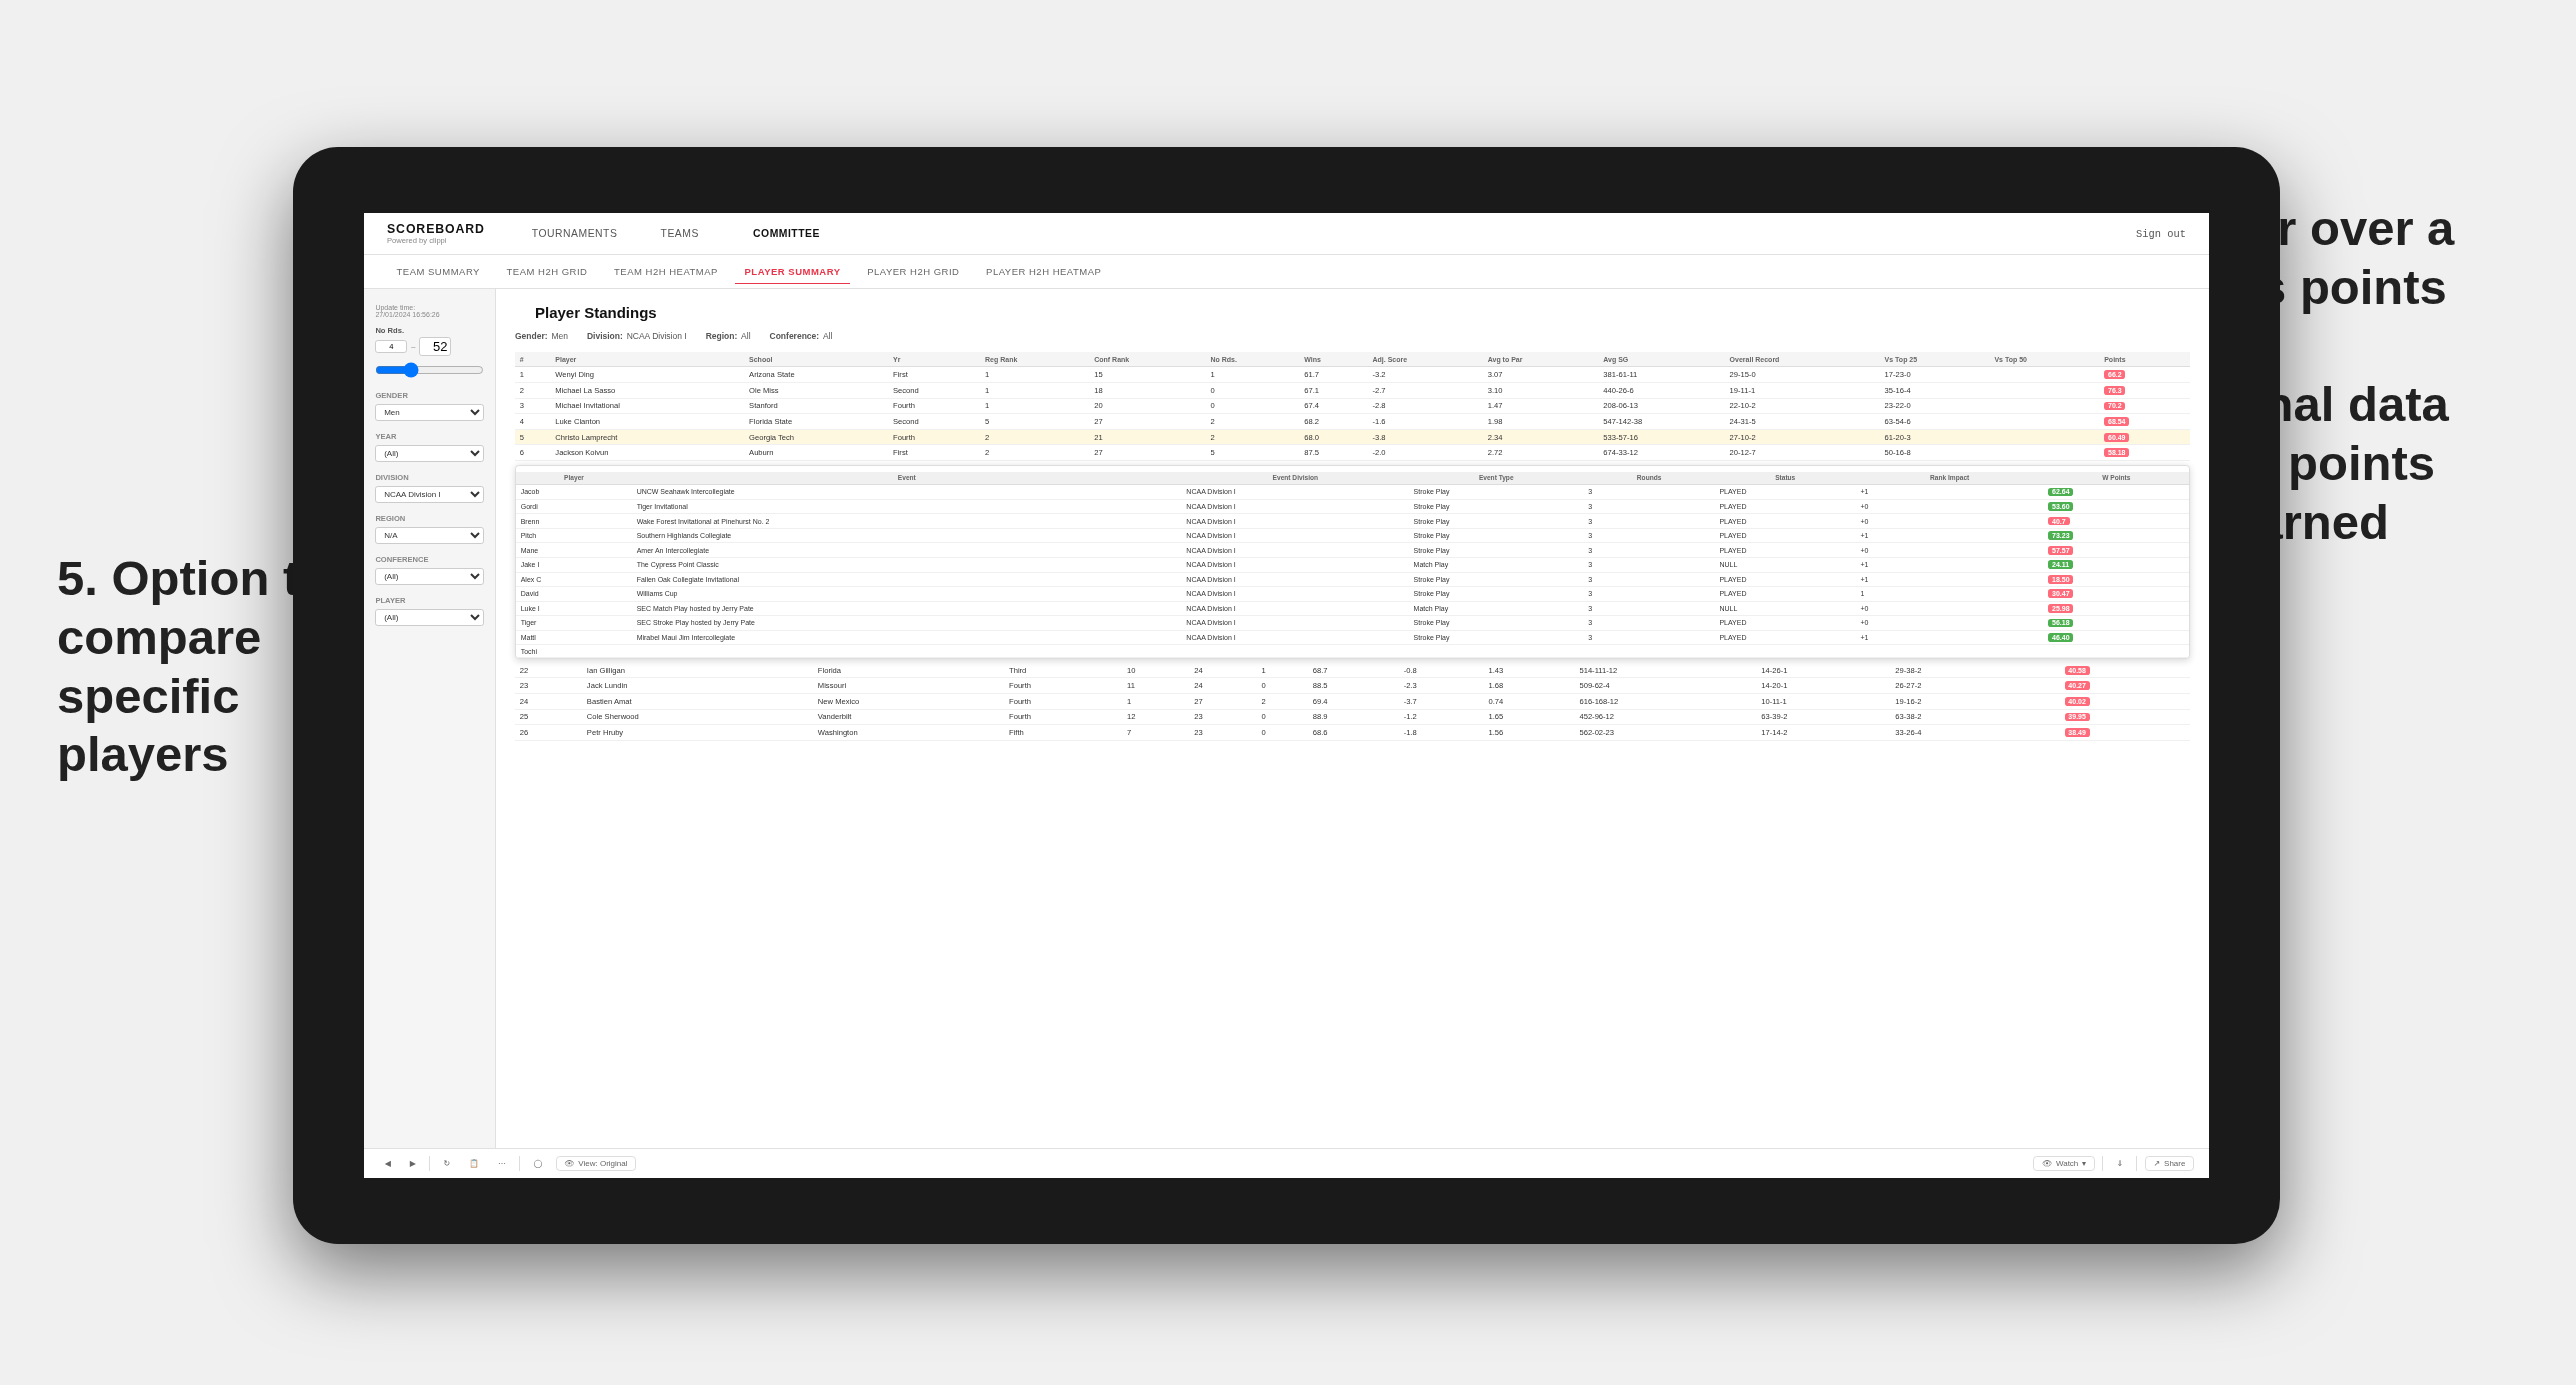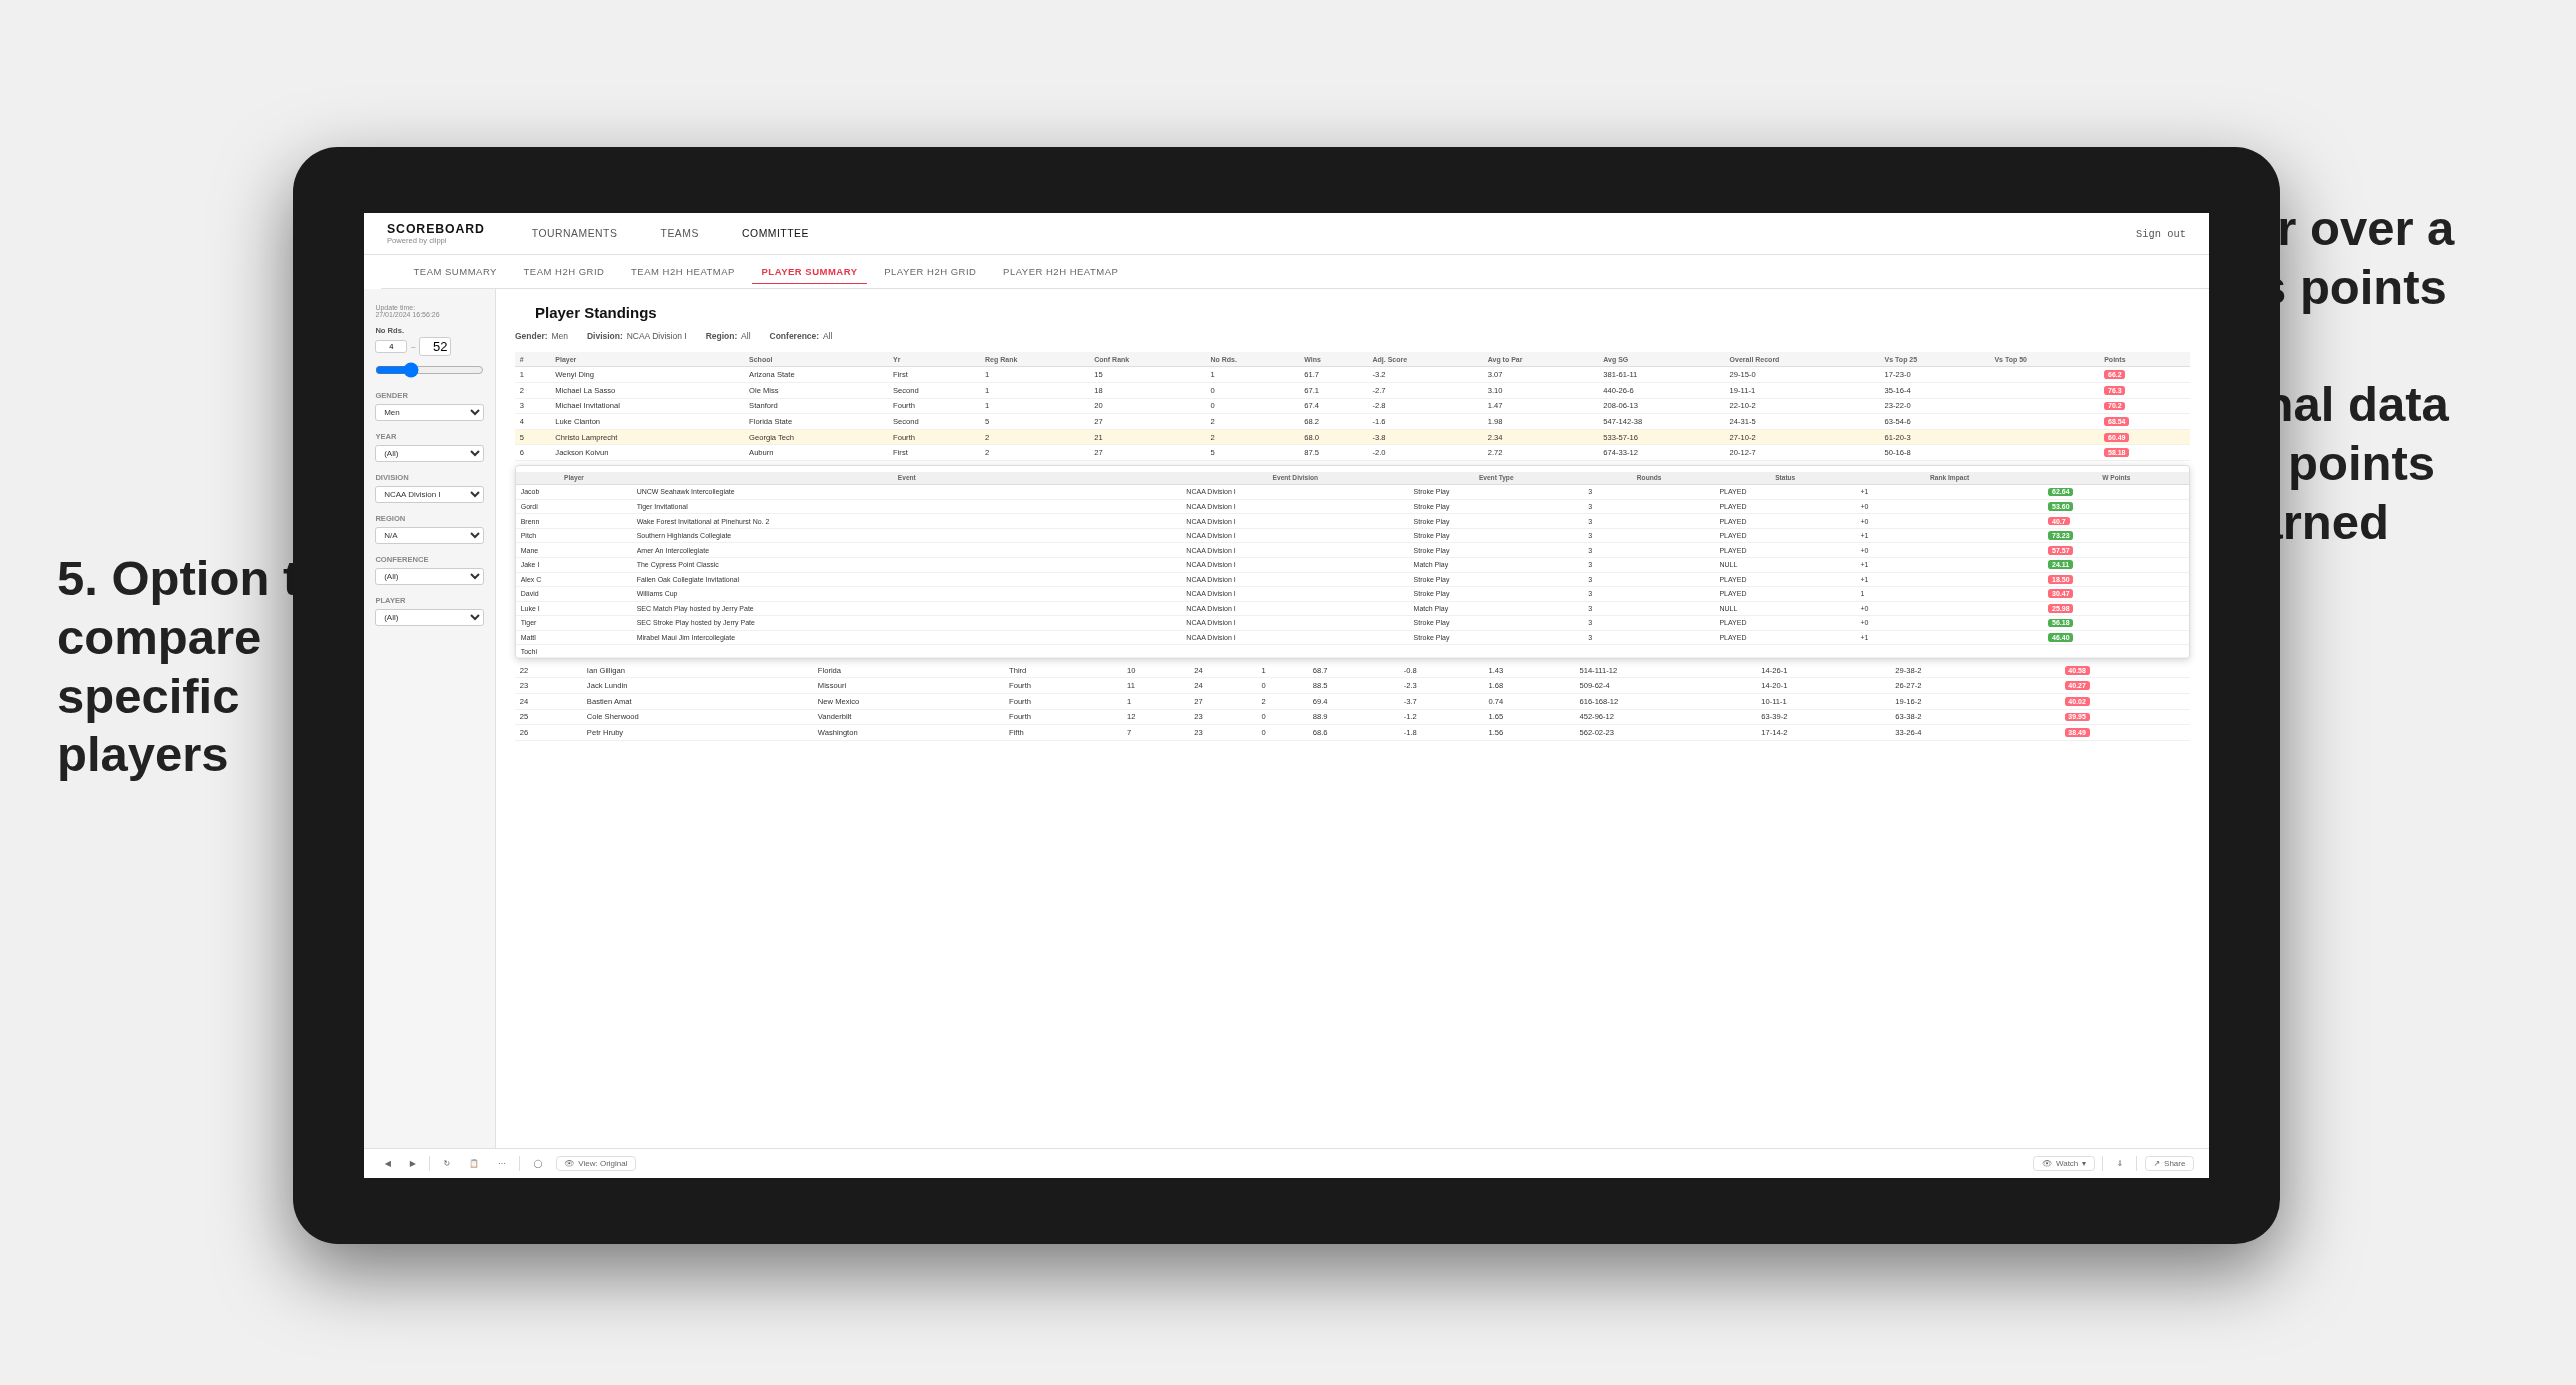--- a/index.html
+++ b/index.html
@@ -97,42 +97,42 @@
       font-size: 10.4px;
       color: #555;
       cursor: pointer;
       padding: 3.8px 7.6px;
       text-transform: uppercase;
       letter-spacing: 0.5px;
     }
 
     .nav-item.active {
       color: #111;
-      font-weight: 400;
+      font-weight: 700;
+      margin-left: 11px;
     }
 
     .nav-right {
       margin-left: auto;
       display: flex;
       align-items: center;
       gap: 11.4px;
       font-size: 10.4px;
       color: #555;
     }
 
     
     .sub-nav {
       background: #fff;
       border-bottom: 1.9px solid #e0e0e0;
       display: flex;
       align-items: center;
       padding: 0 23px;
       height: 34px;
       gap: 7.6px;
-      margin-left: 17px;
     }
 
     .sub-nav-item {
       font-size: 9.5px;
       color: #666;
       cursor: pointer;
       padding: 5.7px 9.5px;
       text-transform: uppercase;
       letter-spacing: 0.5px;
     }

